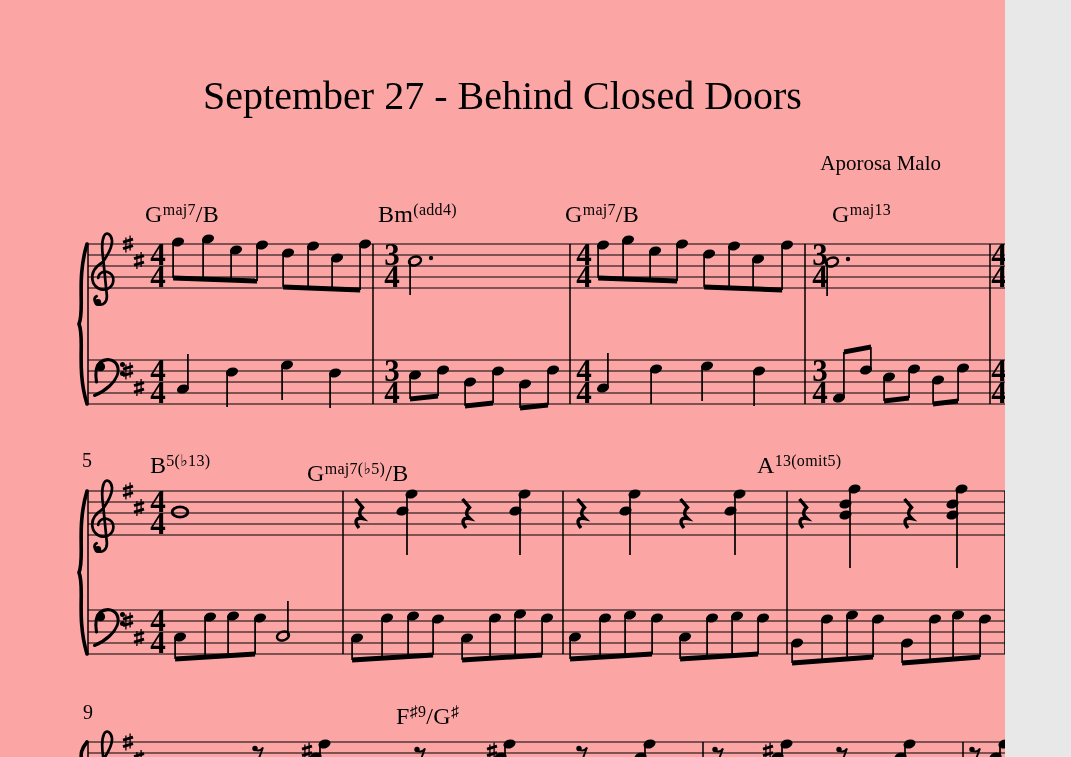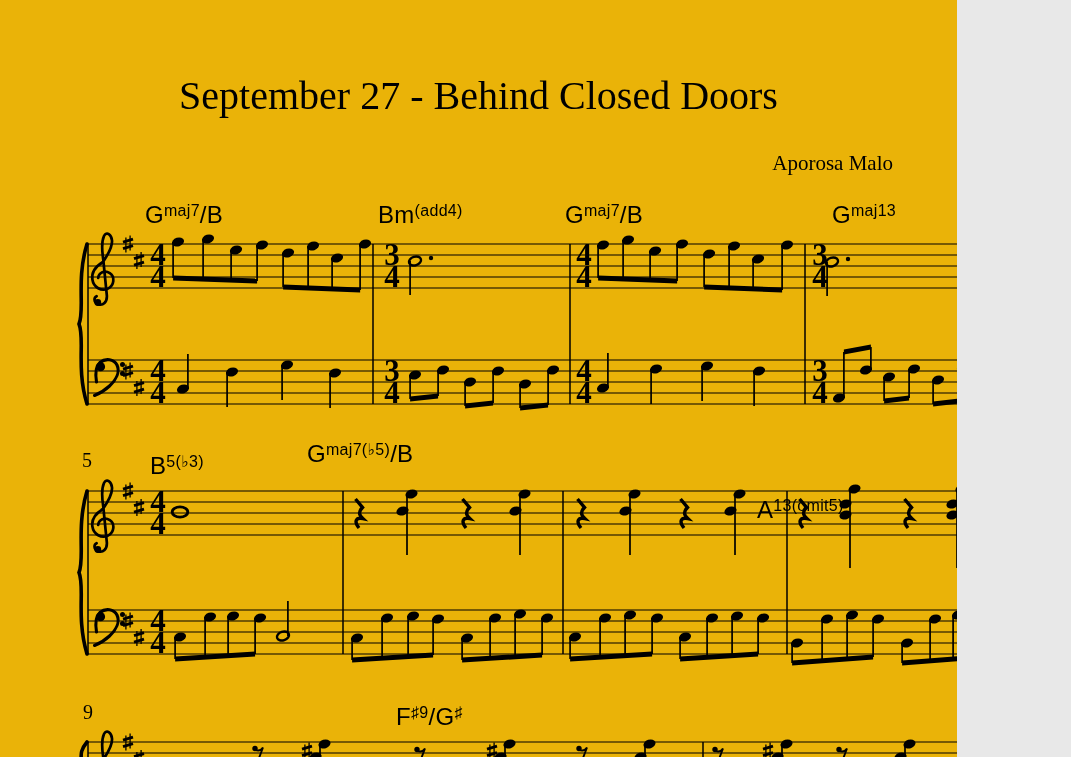--- a/index.html
+++ b/index.html
@@ -1,23 +1,23 @@
 <!DOCTYPE html>
 <html><head>
 <meta charset="utf-8">
 <style>
   html,body{margin:0;padding:0;background:#e8e8e8;}
-  #page{position:relative;width:957px;height:757px;background:#eab308;overflow:hidden;
-        font-family:"Liberation Serif","DejaVu Serif",serif;color:#000;}
+  #page{position:relative;width:957px;height:757px;background:#fca5a5;overflow:hidden;
+        font-family:"Liberation Serif","DejaVu Serif",serif;color:#000;padding-left:48px;}
   #score-svg{position:absolute;left:0;top:0;}
   .title{position:absolute;left:0;right:0;top:72px;text-align:center;font-size:40px;
          font-family:"Liberation Serif","DejaVu Serif",serif;}
   .composer{position:absolute;right:64px;top:151px;font-size:21px;margin-left:8px;}
   .chord{position:absolute;white-space:nowrap;font-size:24px;letter-spacing:.3px;
-         font-family:Liberation Sans, sans-serif;}
+         font-family:Liberation Serif, serif;}
   .chord .sup{font-size:16px;position:relative;top:-7px;}
   .measure-number{position:absolute;font-size:20px;}
 </style>
 </head>
 <body>
 
 <div id="page">
   <div class="title">September 27 - Behind Closed Doors</div>
   <div class="composer">Aporosa Malo</div>
   <svg id="score-svg" width="1071" height="757" viewBox="0 0 1071 757">
@@ -535,19 +535,19 @@
         <line x1="763" y1="755.6" x2="773" y2="752.6" stroke="#000" stroke-width="2.8"></line>
         <line x1="763" y1="749.2" x2="773" y2="746.2" stroke="#000" stroke-width="2.8"></line>
       </g>
     </svg>
   <div id="text-layer">
       <div class="chord" style="left: 145px; top: 201px;"><span>G</span><span class="sup">maj7</span><span>/B</span></div>
       <div class="chord" style="left: 378px; top: 201px; text-align: center;"><span>Bm</span><span class="sup">(add4)</span></div>
       <div class="chord" style="left: 565px; top: 201px;"><span>G</span><span class="sup">maj7</span><span>/B</span></div>
       <div class="chord" style="left: 832px; top: 201px;"><span>G</span><span class="sup">maj13</span></div>
       <div class="measure-number" style="left: 82px; top: 449px;">5</div>
-      <div class="chord" style="left: 150px; top: 452px;"><span>B</span><span class="sup">5(♭3)</span></div>
-      <div class="chord" style="left: 307px; top: 440px;"><span>G</span><span class="sup">maj7(♭5)</span><span>/B</span></div>
-      <div class="chord" style="left: 757px; top: 452px; margin-top: 44px;"><span>A</span><span class="sup">13(omit5)</span></div>
+      <div class="chord" style="left: 150px; top: 452px;"><span>B</span><span class="sup">5(♭13)</span></div>
+      <div class="chord" style="left: 307px; top: 460px;"><span>G</span><span class="sup">maj7(♭5)</span><span>/B</span></div>
+      <div class="chord" style="left: 757px; top: 452px;"><span>A</span><span class="sup">13(omit5)</span></div>
       <div class="measure-number" style="left: 83px; top: 701px;">9</div>
       <div class="chord" style="left: 396px; top: 703px;"><span>F</span><span class="sup">♯9</span><span>/G</span><span class="sup">♯</span></div>
     </div>
 </div>
 
 </body></html>

